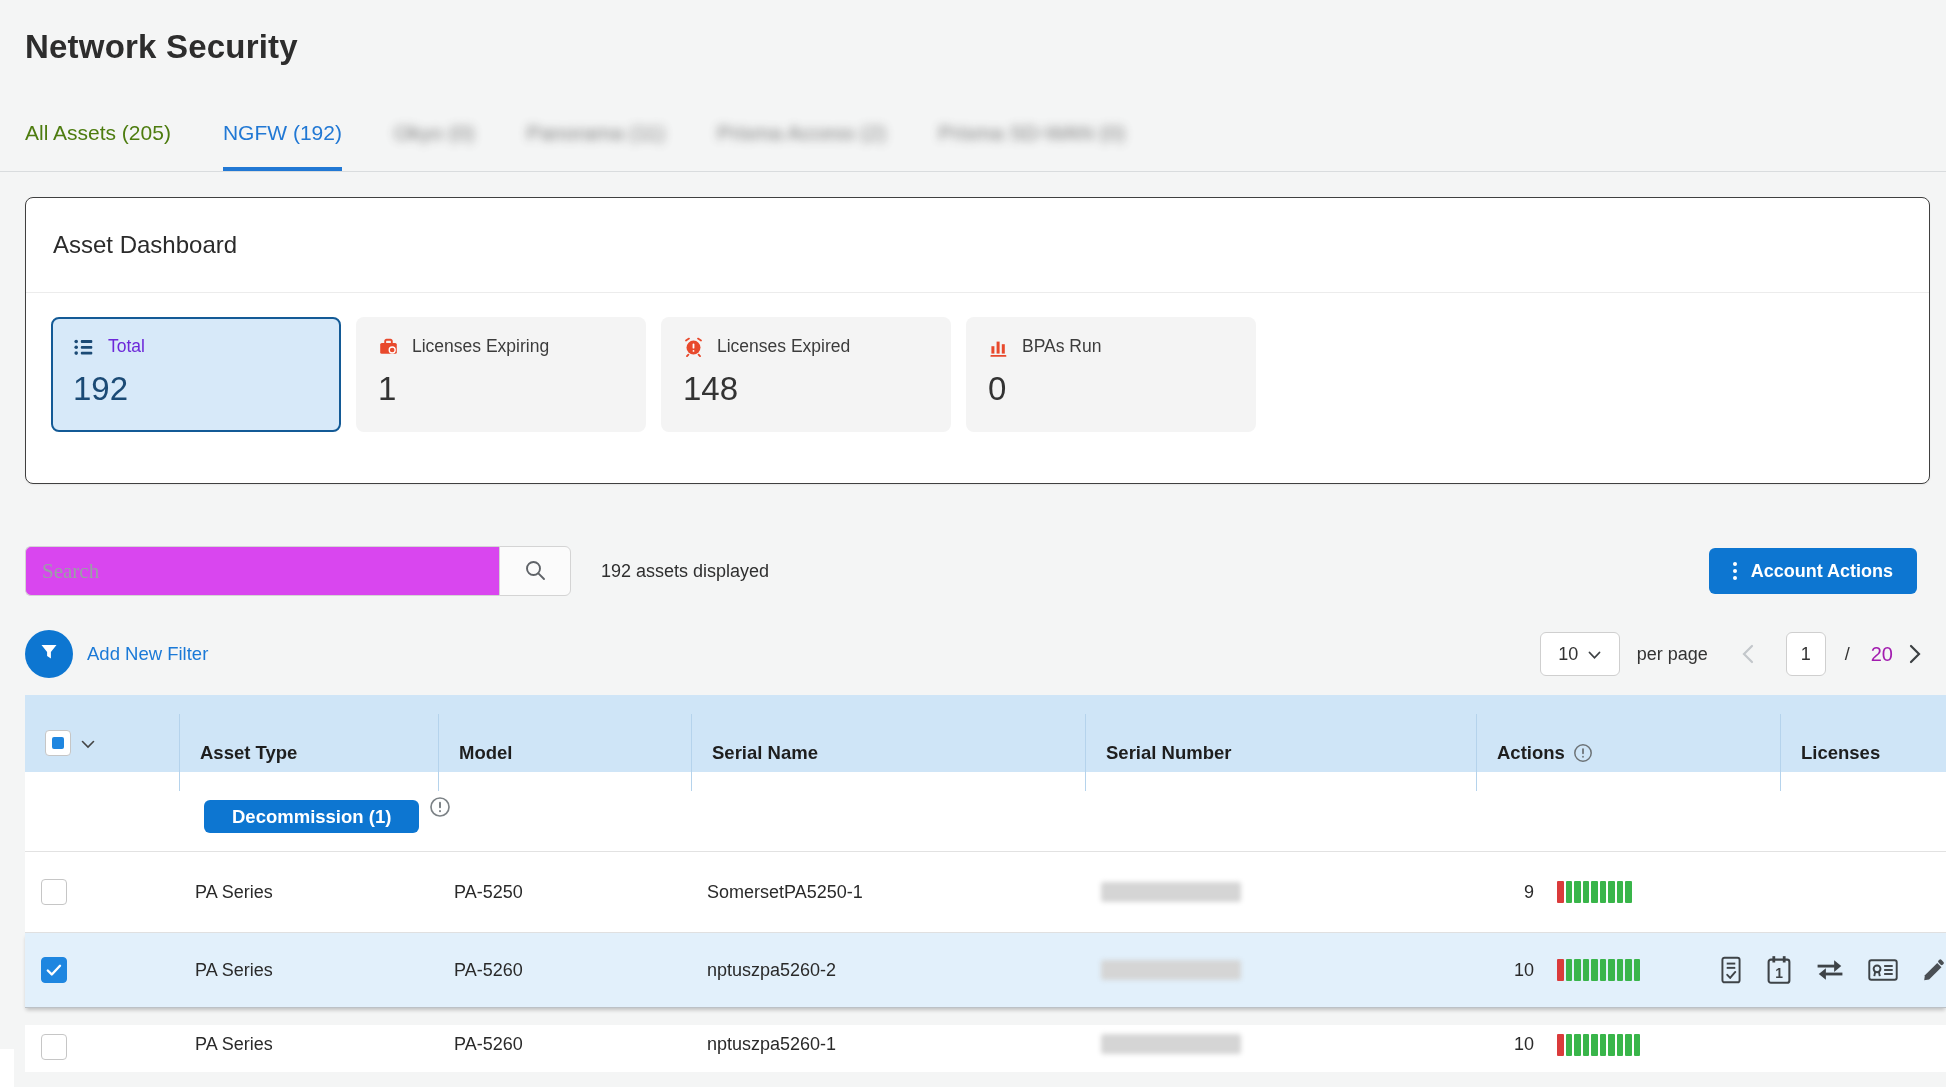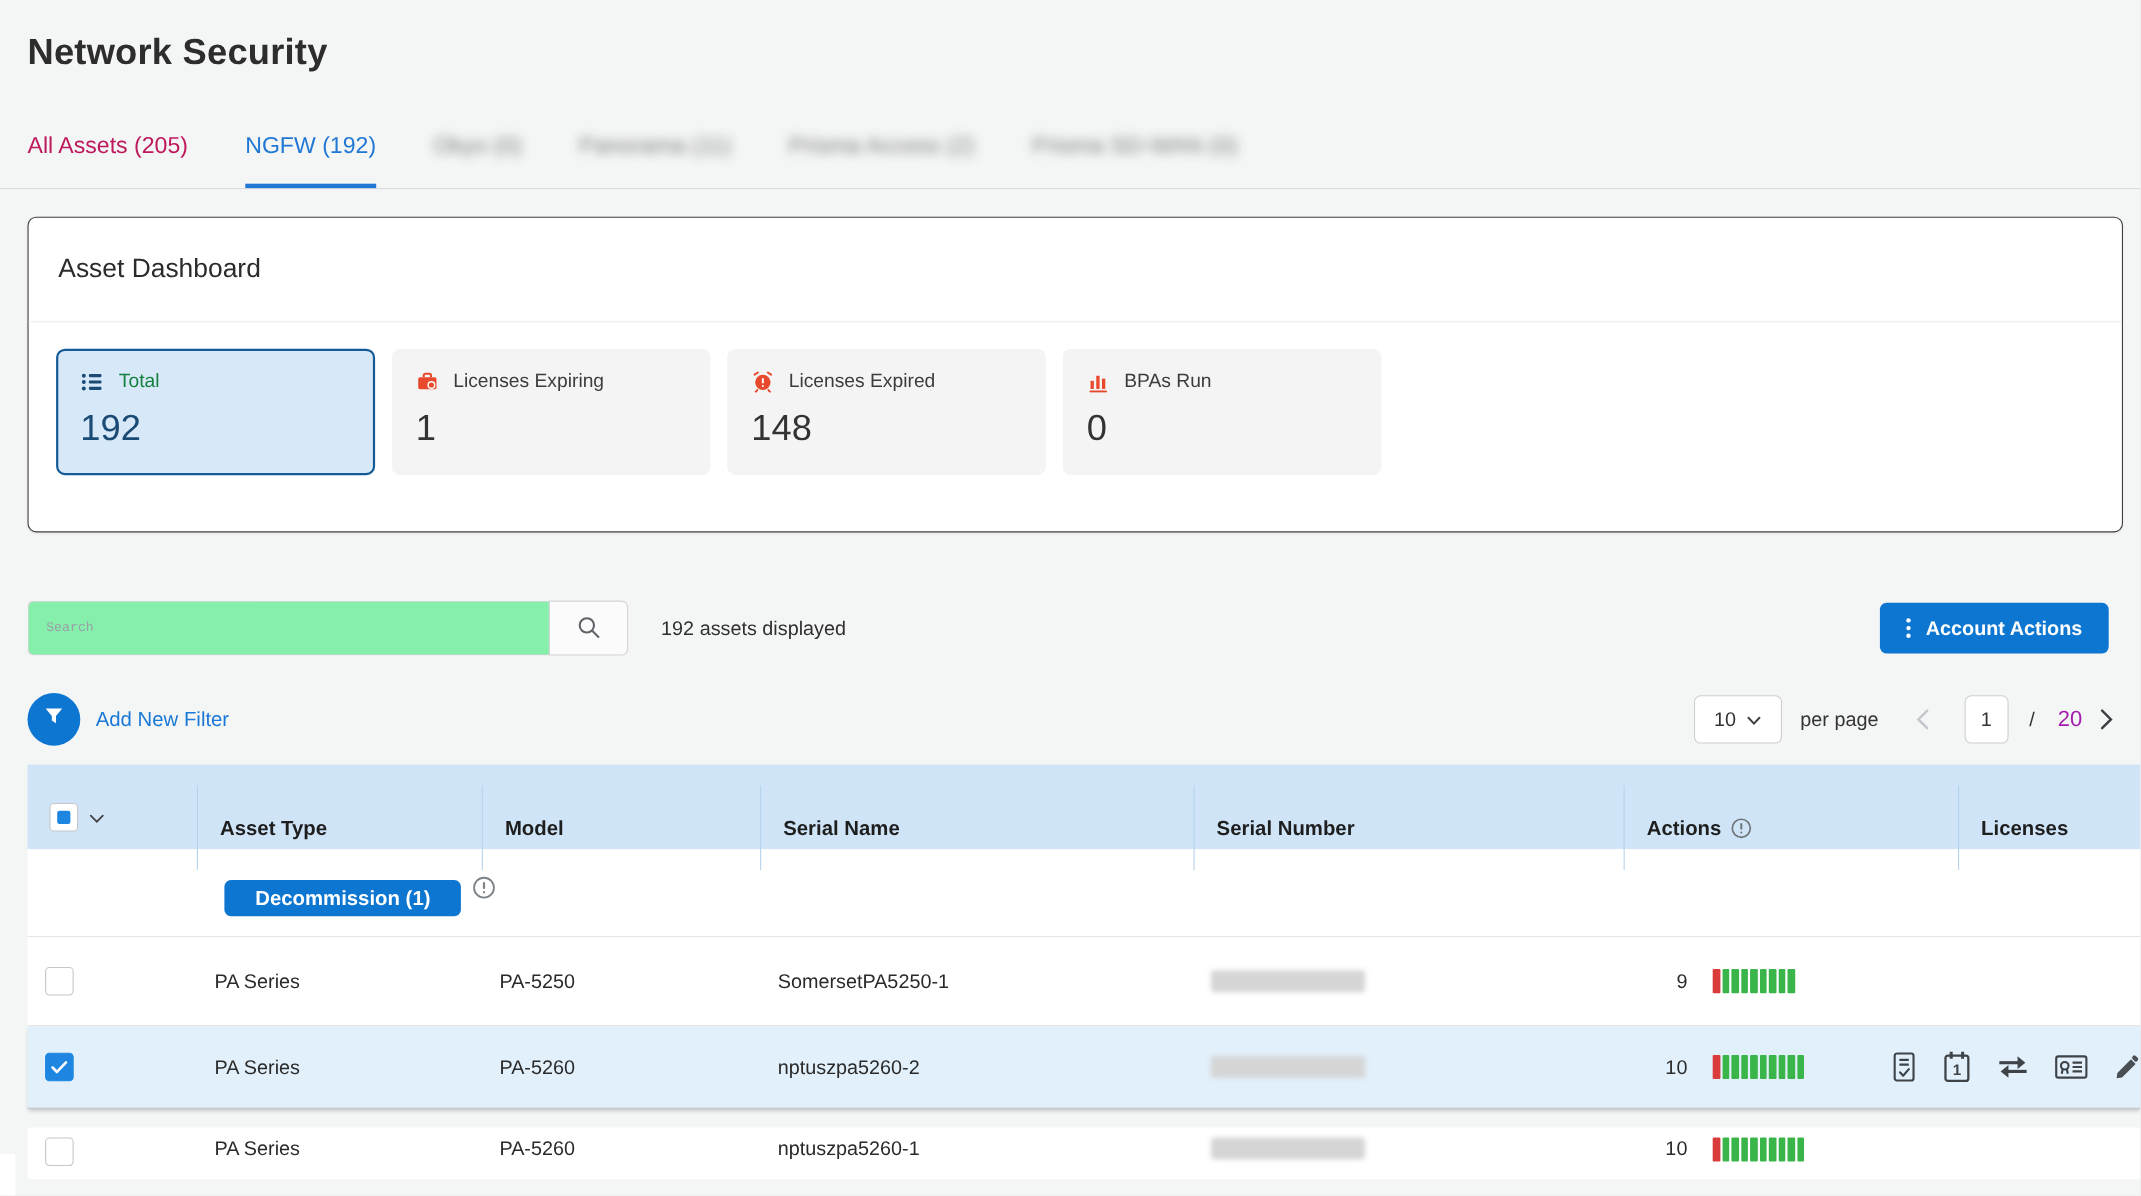--- a/index.html
+++ b/index.html
@@ -4,42 +4,42 @@
 <style>
   * { margin:0; padding:0; box-sizing:border-box; }
   html,body { background:#e9eaea; }
   body { font-family:"Liberation Sans","DejaVu Sans",sans-serif; }
   .screen { position:relative; width:1946px; height:1087px; background:#f4f5f5; overflow:hidden; }
 
   
   .page-title { position:absolute; left:25px; top:28px; font-size:33px; font-weight:700; color:#2d2d2d; letter-spacing:.2px; }
 
   .tabs-row { position:absolute; left:0; top:100px; width:1946px; height:72px; border-bottom:1px solid #d9dcde; display:flex; align-items:flex-end; padding-left:25px; gap:52px; }
-  .tab { font-size:21px; color:#be185d; padding-bottom:26px; cursor:pointer; position:relative; white-space:nowrap; }
+  .tab { font-size:21px; color:#4d7c0f; padding-bottom:26px; cursor:pointer; position:relative; white-space:nowrap; }
   .tab.active { color:#2178d4; font-weight:500; }
   .tab.active::after { content:""; position:absolute; left:0; right:0; bottom:0; height:4px; background:#2178d4; }
   .tab.blurred { filter:blur(5px); opacity:.72; color:#4a4a4a; }
 
   
   .dashboard-card { position:absolute; left:25px; top:197px; width:1905px; height:287px; background:#fff; border:1px solid #404040; border-radius:8px; box-shadow:0 1px 2px rgba(0,0,0,.06); }
   .dashboard-title { height:95px; display:flex; align-items:center; padding-left:27px; font-size:24px; color:#2b2b2b; font-weight:500; border-bottom:1px solid #ececec; }
   .stat-row { display:flex; gap:15px; padding:24px 0 0 25px; }
   .stat-card { width:290px; height:115px; background:#f4f4f4; border:2px solid transparent; border-radius:8px; padding:17px 20px; cursor:pointer; }
   .stat-card.active { background:#d7e9f9; border-color:#135a96; }
   .stat-head { display:flex; align-items:center; gap:13px; }
   .stat-label { font-size:17.5px; color:#3c3c3c; }
-  .stat-card.active .stat-label { color:#15803d; font-weight:500; }
+  .stat-card.active .stat-label { color:#6d28d9; font-weight:500; }
   .stat-value { margin-top:13px; font-size:33px; color:#333; }
   .stat-card.active .stat-value { color:#1b4a75; }
   .stat-icon { display:inline-flex; }
 
   
   .toolbar-row { position:absolute; left:25px; top:546px; width:1896px; height:50px; display:flex; align-items:center; }
   .search-group { display:flex; height:50px; }
-  .search-input { width:474px; height:50px; border:1px solid #d4d4d4; border-right:none; border-radius:6px 0 0 6px; background:#86efac; padding:0 16px; font-size:12px; color:#333; font-family:Liberation Mono, monospace; outline:none; }
+  .search-input { width:474px; height:50px; border:1px solid #d4d4d4; border-right:none; border-radius:6px 0 0 6px; background:#d946ef; padding:0 16px; font-size:21px; color:#333; font-family:Liberation Serif, serif; outline:none; }
   .search-input::placeholder { color:#9aa0a6; }
   .search-btn { width:72px; height:50px; border:1px solid #d4d4d4; border-radius:0 6px 6px 0; background:#fbfbfb; display:flex; align-items:center; justify-content:center; cursor:pointer; }
   .assets-displayed { margin-left:30px; font-size:18px; color:#2f2f2f; }
   .account-actions-btn { margin-left:auto; margin-right:4px; height:46px; padding:0 24px; background:#0d76d1; color:#fff; border:none; border-radius:6px; font-size:18px; font-weight:600; font-family:inherit; display:flex; align-items:center; gap:14px; cursor:pointer; }
   .dots-icon { display:inline-flex; flex-direction:column; gap:3px; }
   .dots-icon i { width:4px; height:4px; border-radius:50%; background:#fff; }
 
   
   .filter-row { position:absolute; left:25px; top:629px; width:1896px; height:50px; display:flex; align-items:center; }
   .funnel-circle { width:48px; height:48px; border-radius:50%; background:#0d76d1; display:flex; align-items:center; justify-content:center; cursor:pointer; }

